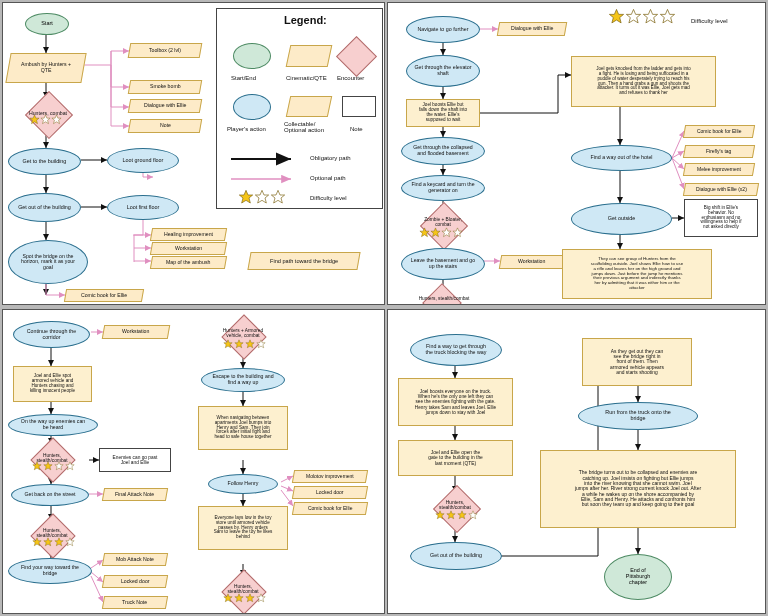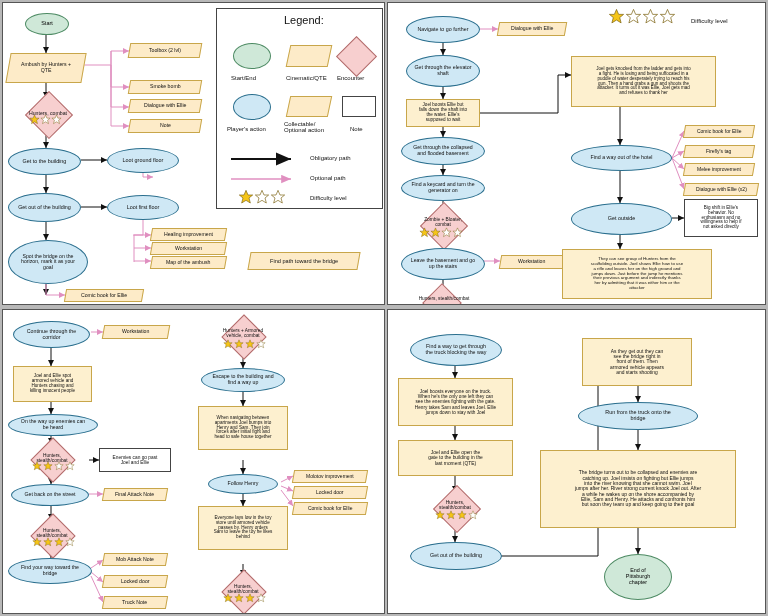--- a/index.html
+++ b/index.html
@@ -26,21 +26,21 @@
 
   .stars{position:absolute;display:flex;gap:0px;align-items:center;}
   .star{width:11px;height:11px;}
   .star svg{display:block;}
 
   .lbl{position:absolute;color:#111;white-space:nowrap;}
 
   svg.lines{position:absolute;left:0;top:0;overflow:visible;pointer-events:none;}
 
   
-  .legend-title{position:absolute;font-size:11px;font-weight:normal;color:#111;}
+  .legend-title{position:absolute;font-size:11px;font-weight:bold;color:#111;}
   .legend-box{position:absolute;border:1px solid #444;background:#fff;}
 </style>
 </head>
 <body>
 
 <div id="root">
 
   <div class="panel" style="left:2px;top:2px;width:383px;height:303px;">
     <svg class="lines" width="383" height="303">
       <defs>

